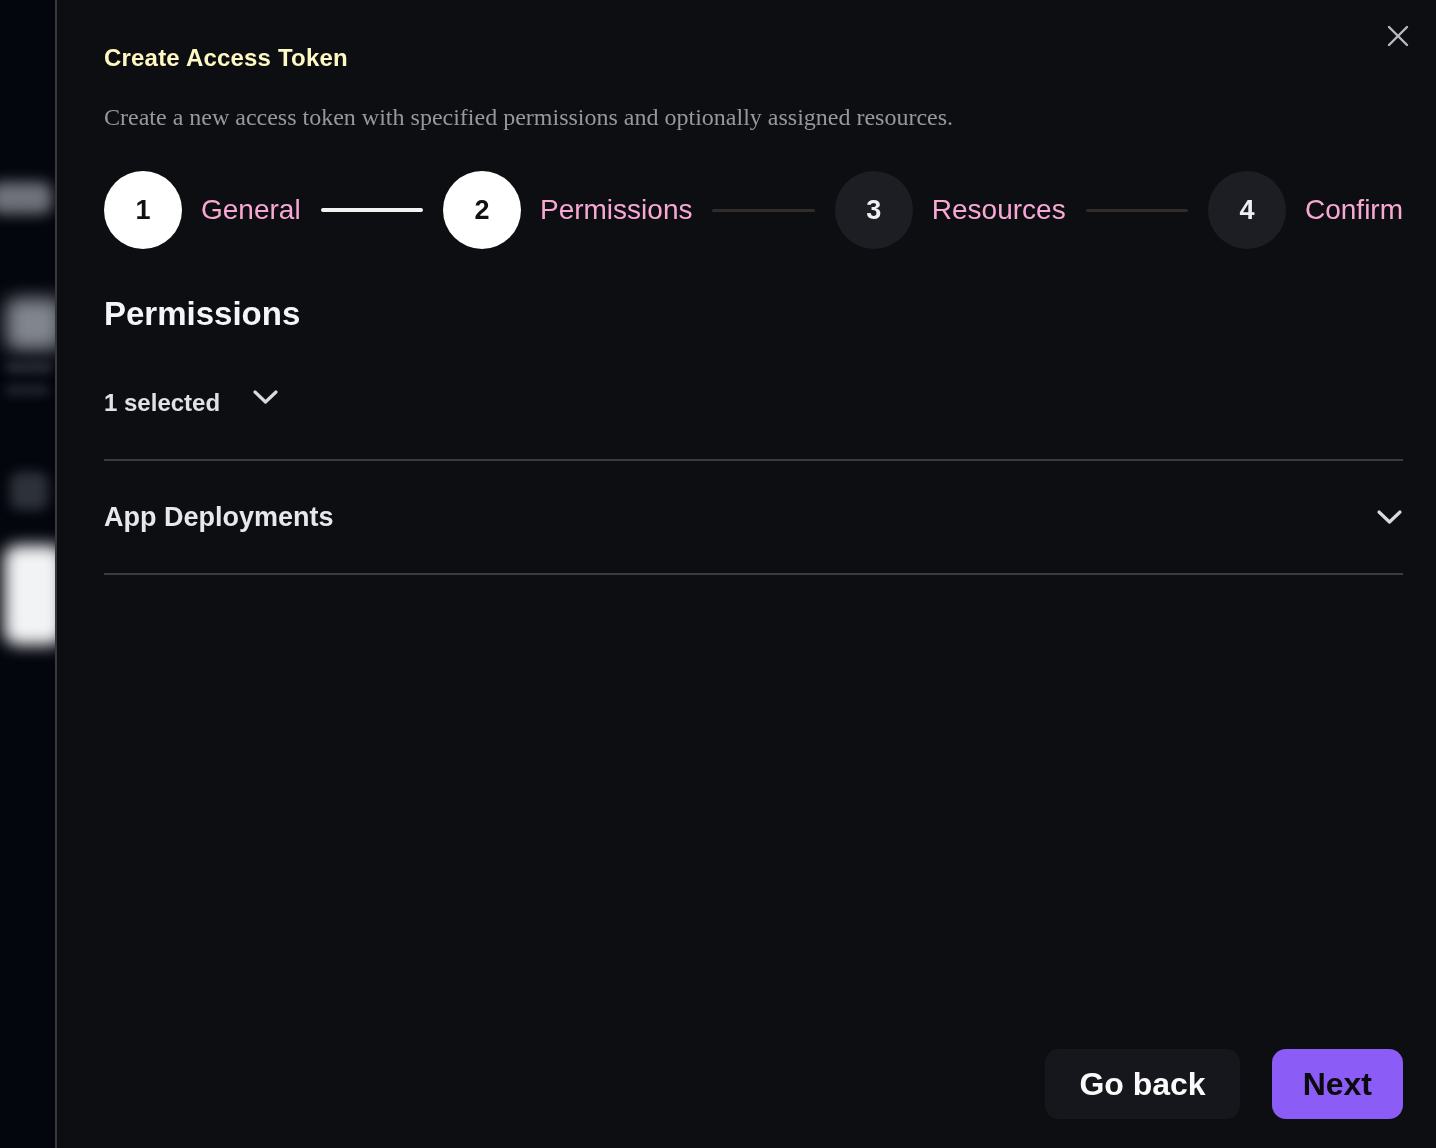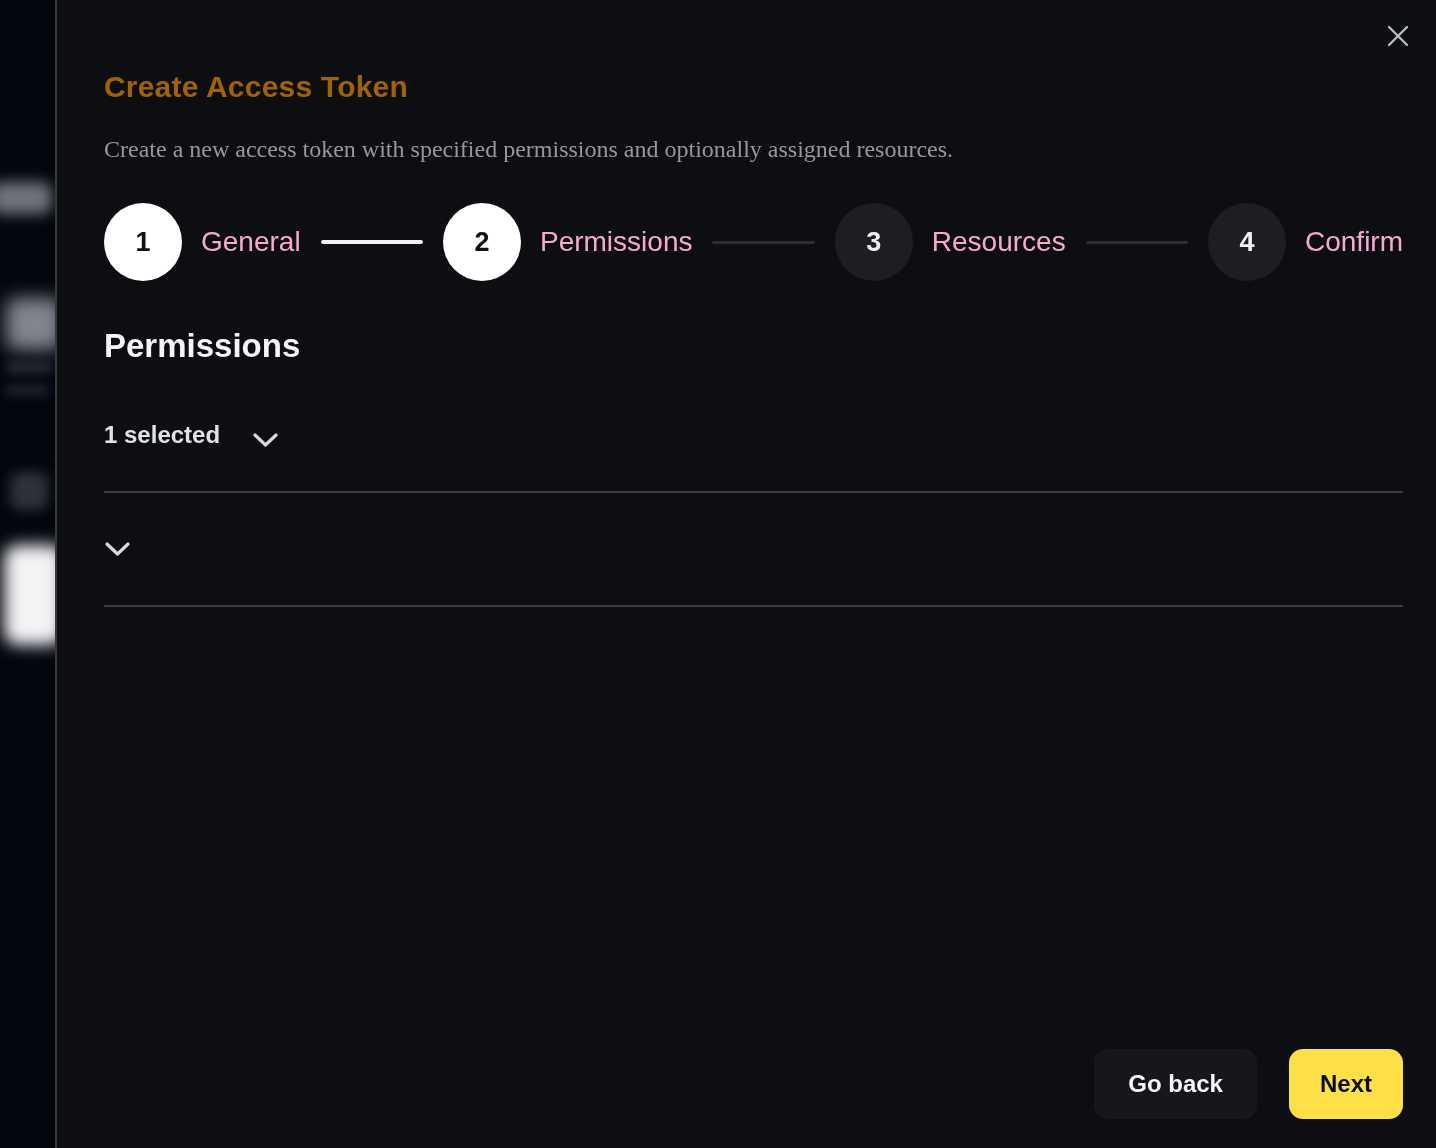--- a/index.html
+++ b/index.html
@@ -28,23 +28,23 @@
     border-left: 2px solid #39393d;
     padding: 0 33px 0 47px;
   }
   .close-btn {
     position: absolute; top: 18px; right: 20px;
     width: 36px; height: 36px;
     display: flex; align-items: center; justify-content: center;
     cursor: pointer; background: transparent; border: none;
   }
   .modal-title {
-    margin-top: 70px;
-    font-size: 30px; font-weight: 700;
-    color: #a16207; letter-spacing: 0.2px;
+    margin-top: 44px;
+    font-size: 24px; font-weight: 700;
+    color: #fef9c3; letter-spacing: 0.2px;
   }
   .modal-subtitle {
     margin-top: 32px;
     font-size: 24px; font-weight: 400;
     color: #97989c;
     font-family: Liberation Serif, serif;
   }
 
   
   .stepper {
@@ -71,37 +71,37 @@
     color: #f4f5f7;
   }
   .accordion { margin-top: 14px; }
   .accordion-row {
     height: 114px;
     display: flex; align-items: center; justify-content: space-between;
     border-bottom: 2px solid #3b3c40;
     cursor: pointer;
   }
   .row-label { font-size: 27px; font-weight: 600; color: #e6e8eb; }
-  .row-right { display: flex; align-items: flex-end; gap: 32px; }
+  .row-right { display: flex; align-items: flex-start; gap: 32px; }
   .row-badge { font-size: 24px; font-weight: 600; color: #e0e2e5; }
   .chevron { display: flex; align-items: center; }
 
   
   .footer {
     position: absolute; right: 33px; bottom: 29px;
     display: flex; gap: 32px;
   }
   .btn {
     height: 70px; border: none; border-radius: 14px;
     font-family: "Liberation Sans", sans-serif;
-    font-size: 24px; font-weight: 700; cursor: pointer;
+    font-size: 32px; font-weight: 700; cursor: pointer;
     display: flex; align-items: center; justify-content: center;
   }
   .btn-secondary { background: #16171c; color: #fafafa; padding: 0 34px; }
-  .btn-primary   { background: #fde047; color: #0b0b0d; padding: 0 31px; }
+  .btn-primary   { background: #8b5cf6; color: #0b0b0d; padding: 0 31px; }
 </style>
 </head>
 <body>
 
 <div class="stage">
 
   <div class="backdrop">
     <div class="blur-blob blob-a"></div>
     <div class="blur-blob blob-b"></div>
     <div class="blur-blob blob-c"></div>
@@ -157,20 +157,21 @@
       <span class="row-badge">1 selected</span>
       <span class="chevron">
         <svg width="27" height="17" viewBox="0 0 27 17">
           <polyline points="3,3 13.5,13 24,3" fill="none" stroke="#d8dadd" stroke-width="3.2" stroke-linecap="round" stroke-linejoin="round"></polyline>
         </svg>
       </span>
     </div>
   </div>
 
   <div class="accordion-row">
+    <div class="row-label">App Deployments</div>
     <div class="row-right">
 
       <span class="chevron">
         <svg width="27" height="17" viewBox="0 0 27 17">
           <polyline points="3,3 13.5,13 24,3" fill="none" stroke="#d8dadd" stroke-width="3.2" stroke-linecap="round" stroke-linejoin="round"></polyline>
         </svg>
       </span>
     </div>
   </div>
 </div>

